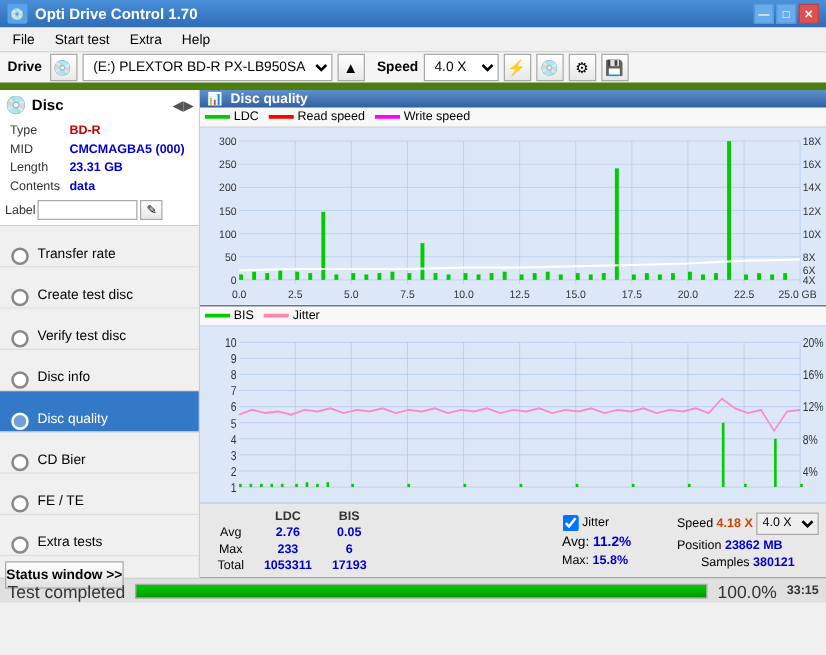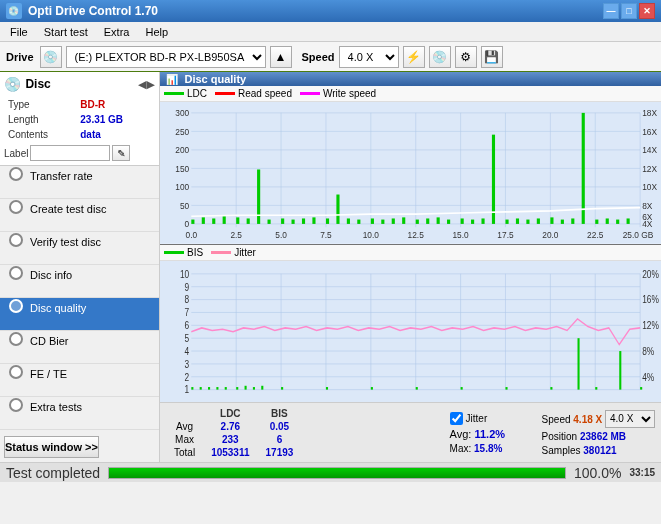--- a/index.html
+++ b/index.html
@@ -31,21 +31,21 @@
       display: flex;
       align-items: center;
       padding: 0 4px;
       gap: 4px;
     }
     .menu-item { padding: 2px 6px; font-size: 11px; cursor: pointer; color: #000; }
 
     
     .toolbar {
       background: #f5f5f5;
-      border-bottom: 1px solid #4d7c0f;
+      border-bottom: 6px solid #4d7c0f;
       height: 30px;
       display: flex;
       align-items: center;
       padding: 0 6px;
       gap: 4px;
     }
     .toolbar-label { font-size: 11px; font-weight: bold; margin-right: 2px; }
     .drive-select {
       height: 22px;
       font-size: 11px;
@@ -112,21 +112,21 @@
     .disc-type { color: #cc0000 !important; }
     .disc-label-row { display: flex; align-items: center; gap: 2px; margin-top: 2px; }
     .disc-label-text { color: #333; font-size: 10px; }
     .disc-label-input { height: 16px; border: 1px solid #aaa; font-size: 10px; width: 80px; padding: 0 2px; }
     .disc-label-btn { height: 16px; width: 18px; border: 1px solid #aaa; background: linear-gradient(to bottom, #fff, #e8e8e8); cursor: pointer; font-size: 10px; display: flex; align-items: center; justify-content: center; }
 
     
     .nav-item {
       height: 26px;
       display: flex;
-      align-items: flex-end;
+      align-items: flex-start;
       padding: 16px 8px;
       gap: 6px;
       cursor: pointer;
       font-size: 11px;
       border-bottom: 1px solid #ddd;
       background: #f0f0f0;
     }
     .nav-item.active { background: #3478c8; color: white; }
     .nav-icon { width: 16px; height: 16px; display: flex; align-items: center; justify-content: center; flex-shrink: 0; }
     .nav-icon-circle { width: 14px; height: 14px; border-radius: 50%; border: 2px solid #888; background: white; }
@@ -305,20 +305,24 @@
           <span class="disc-icon">💿</span>
           <span>Disc</span>
         </div>
         <span class="disc-arrows">◀▶</span>
       </div>
       <table class="disc-table">
         <tbody>
             <tr>
           <td>Type</td>
           <td class="disc-type">BD-R</td>
+        </tr>
+        <tr>
+          <td>MID</td>
+          <td>CMCMAGBA5 (000)</td>
         </tr>
         <tr>
           <td>Length</td>
           <td>23.31 GB</td>
         </tr>
         <tr>
           <td>Contents</td>
           <td>data</td>
         </tr>
       </tbody>
@@ -634,21 +638,21 @@
             <span>Speed</span>
             <span class="speed-val">4.18 X</span>
             <select class="speed-select-small">
               <option>4.0 X</option>
             </select>
           </div>
           <div style="font-size:10px;">
             <span>Position</span>
             <span class="stats-val">23862 MB</span>
           </div>
-          <div style="font-size:10px;">
+          <div style="font-size:10px;text-align:center;">
             <span>Samples</span>
             <span class="stats-val">380121</span>
           </div>
         </div>
 
       </div>
     </div>
   </div>
 </div>
 

